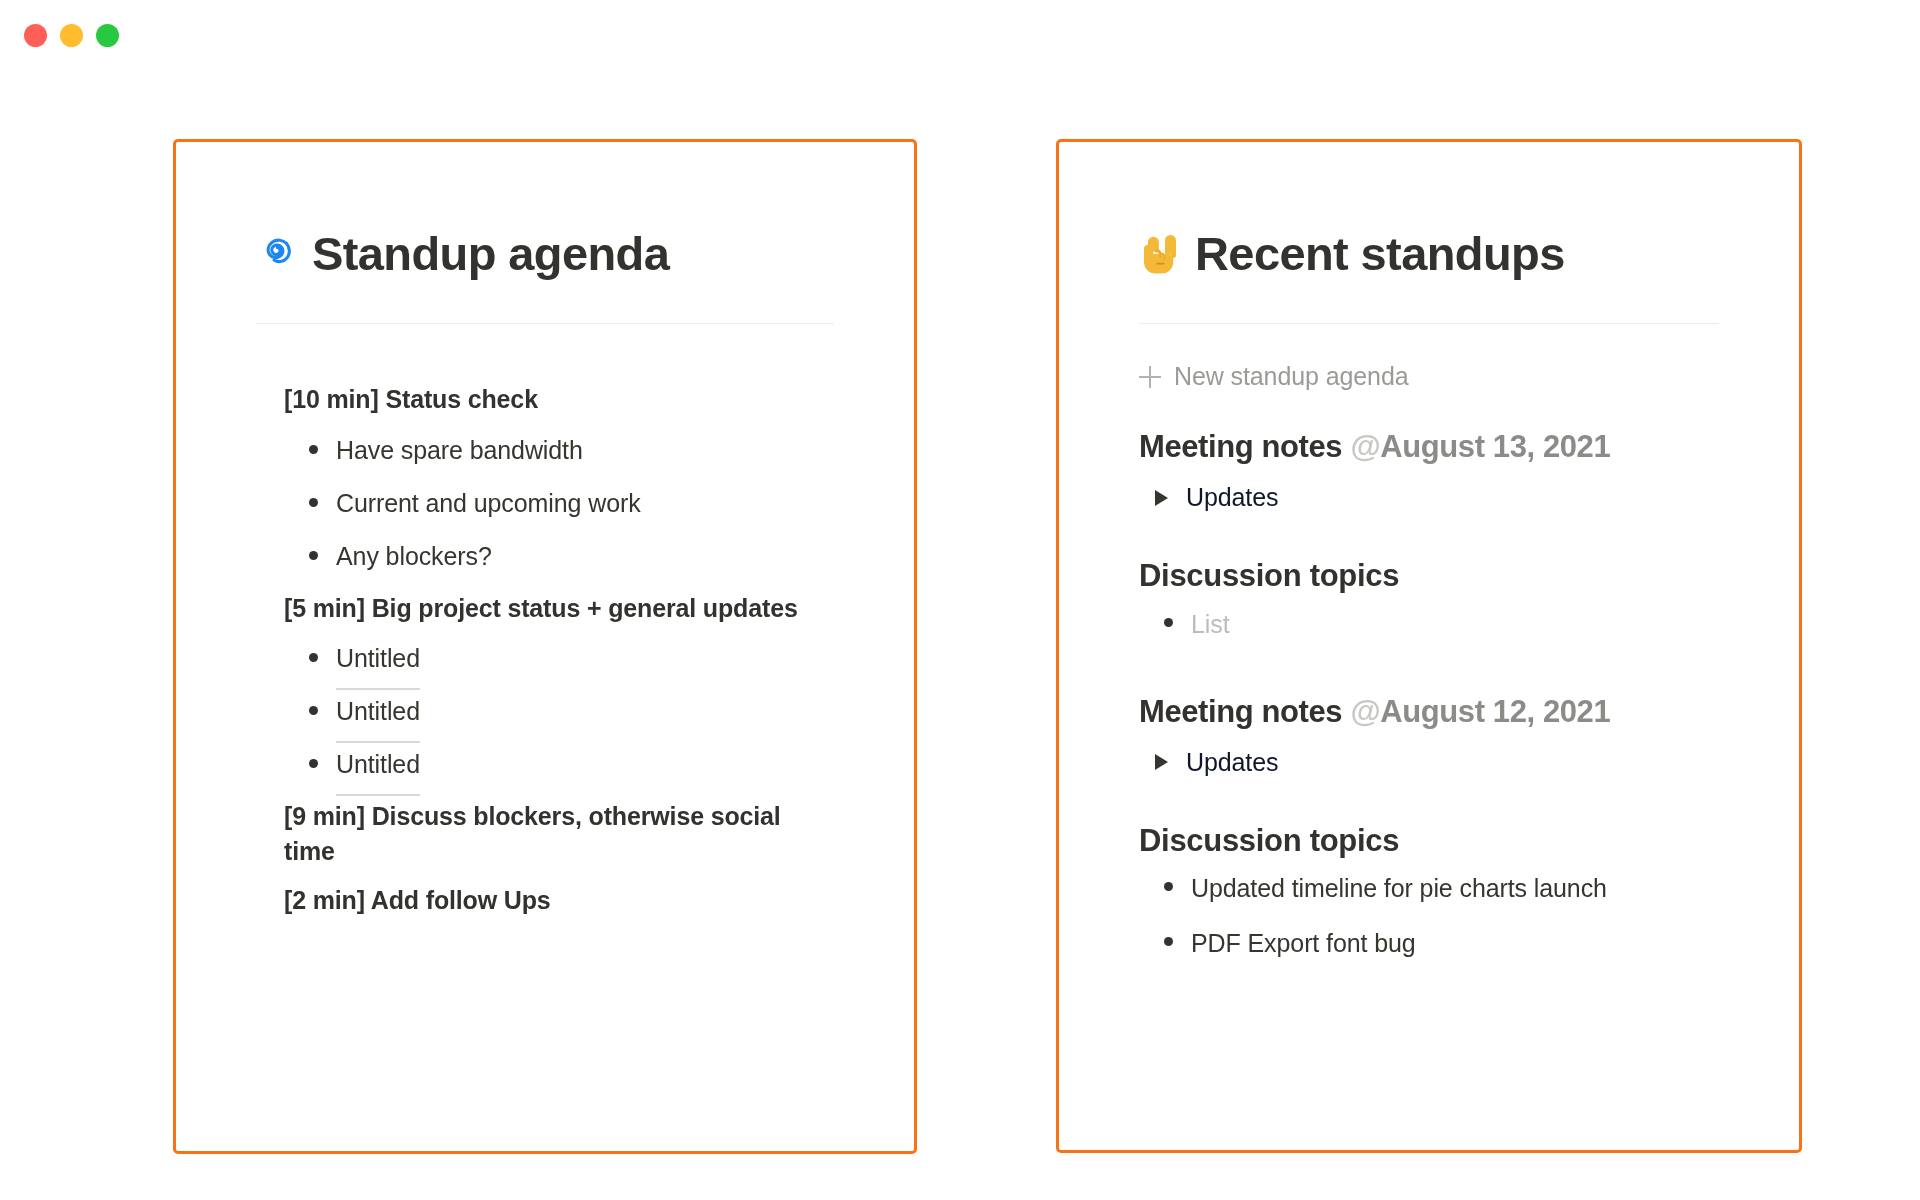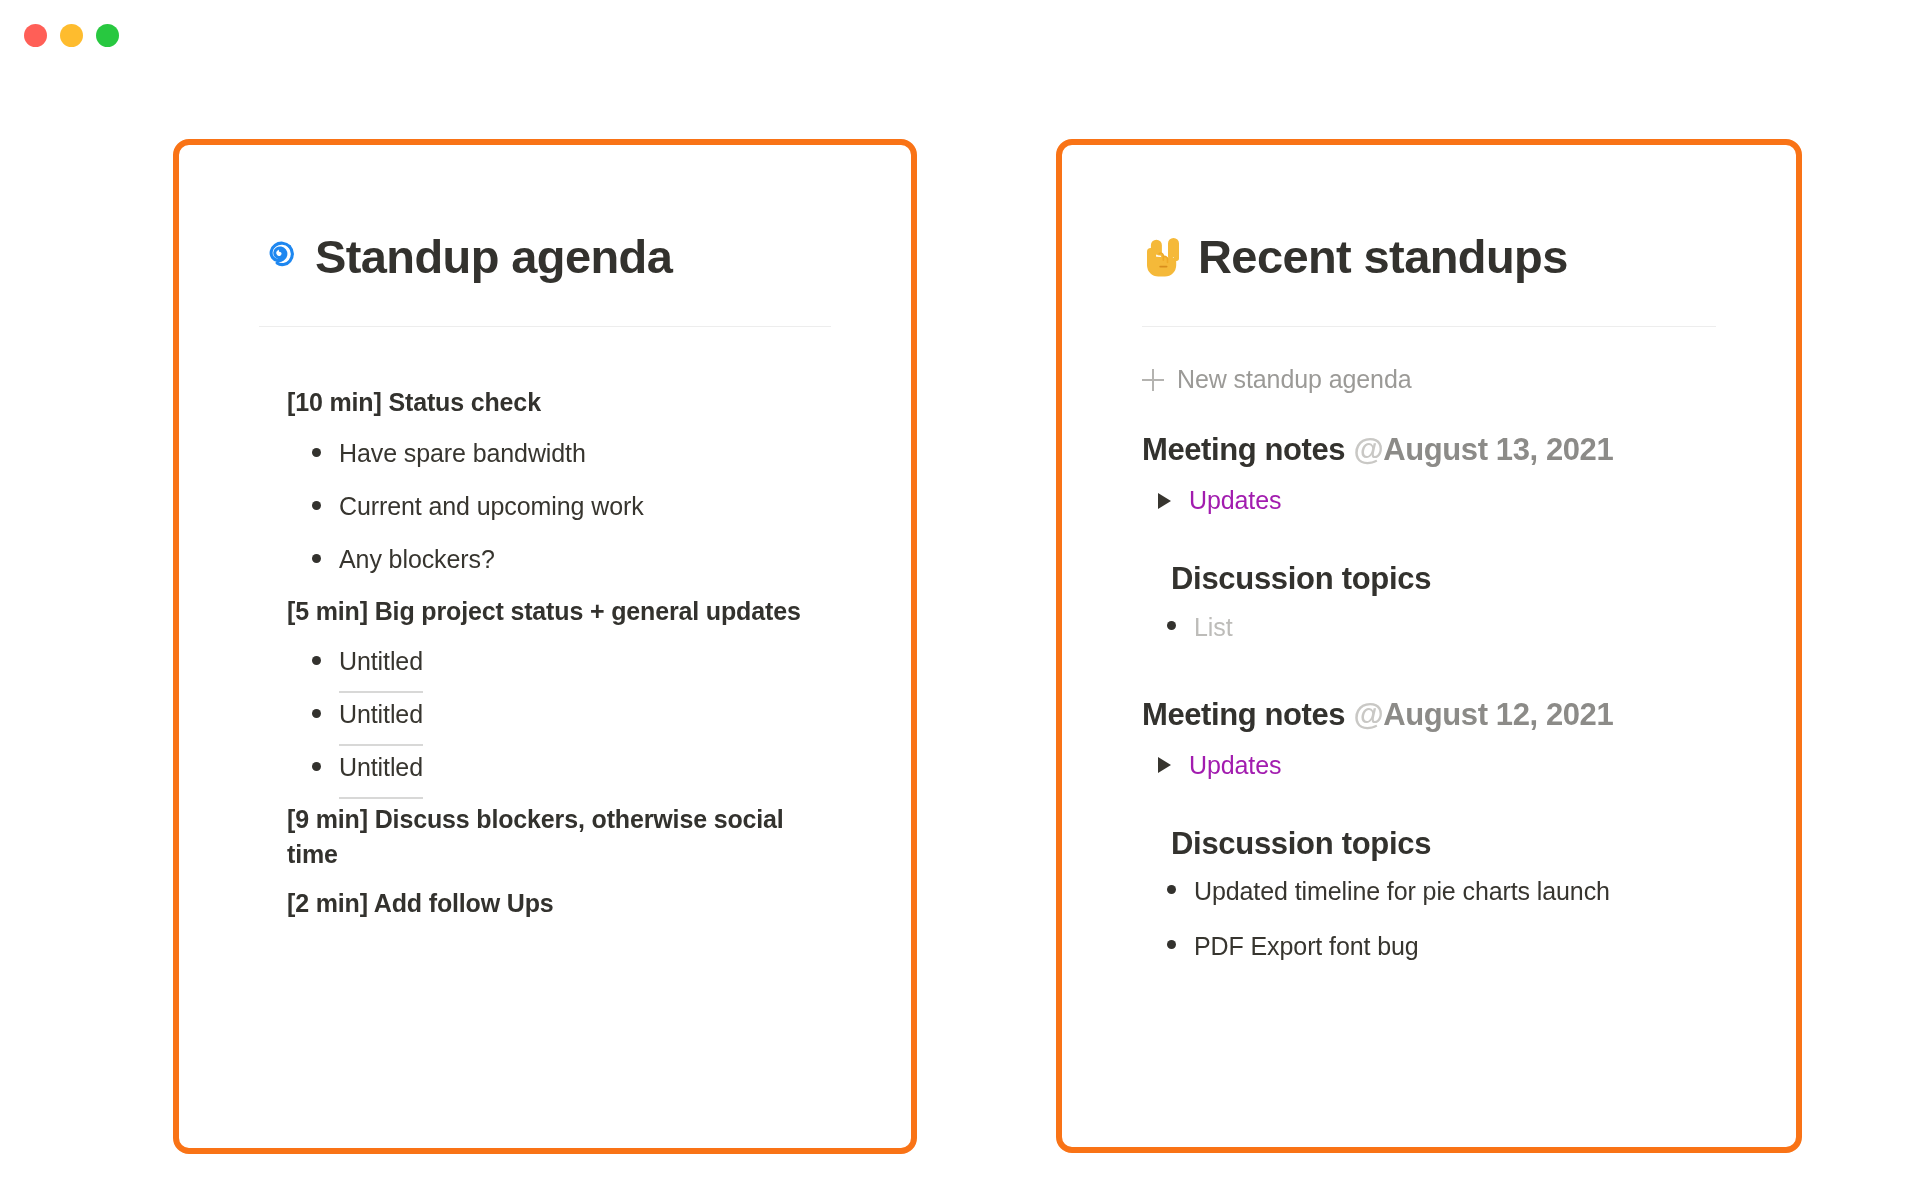--- a/index.html
+++ b/index.html
@@ -43,22 +43,22 @@
   .canvas {
     position: absolute;
     top: 0; left: 0;
     width: 1920px;
     height: 1200px;
   }
 
   .card {
     position: absolute;
     background: #ffffff;
-    border: 6px solid #f97316;
-    border-radius: 16px;
+    border: 3px solid #f97316;
+    border-radius: 5px;
     box-sizing: border-box;
   }
   .card-left {
     left: 173px;
     top: 139px;
     width: 744px;
     height: 1015px;
   }
   .card-right {
     left: 1056px;
@@ -197,42 +197,41 @@
   .entry-date .at {
     color: #c9c8c5;
   }
 
   .toggle-row {
     display: flex;
     align-items: center;
     gap: 18px;
     padding: 16px 0 4px 14px;
     font-size: 25px;
-    color: #a21caf;
+    color: #0f172a;
     letter-spacing: -0.1px;
     cursor: pointer;
   }
   .toggle-caret {
     width: 0;
     height: 0;
     border-left: 13px solid #37352f;
     border-top: 8px solid transparent;
     border-bottom: 8px solid transparent;
     flex: 0 0 auto;
     margin-left: 2px;
   }
 
   .sub-heading {
     font-size: 31px;
     font-weight: bold;
     color: #33322e;
     line-height: 1.3;
     letter-spacing: -0.3px;
     padding-top: 40px;
-    margin-left: 29px;
   }
   ul.bullets.tight li { padding-top: 10px; padding-bottom: 10px; }
   ul.bullets li.placeholder { color: #bdbcb9; }
   .spacer-lg { height: 18px; }
 </style>
 </head>
 <body>
 
 <div class="canvas">
 

